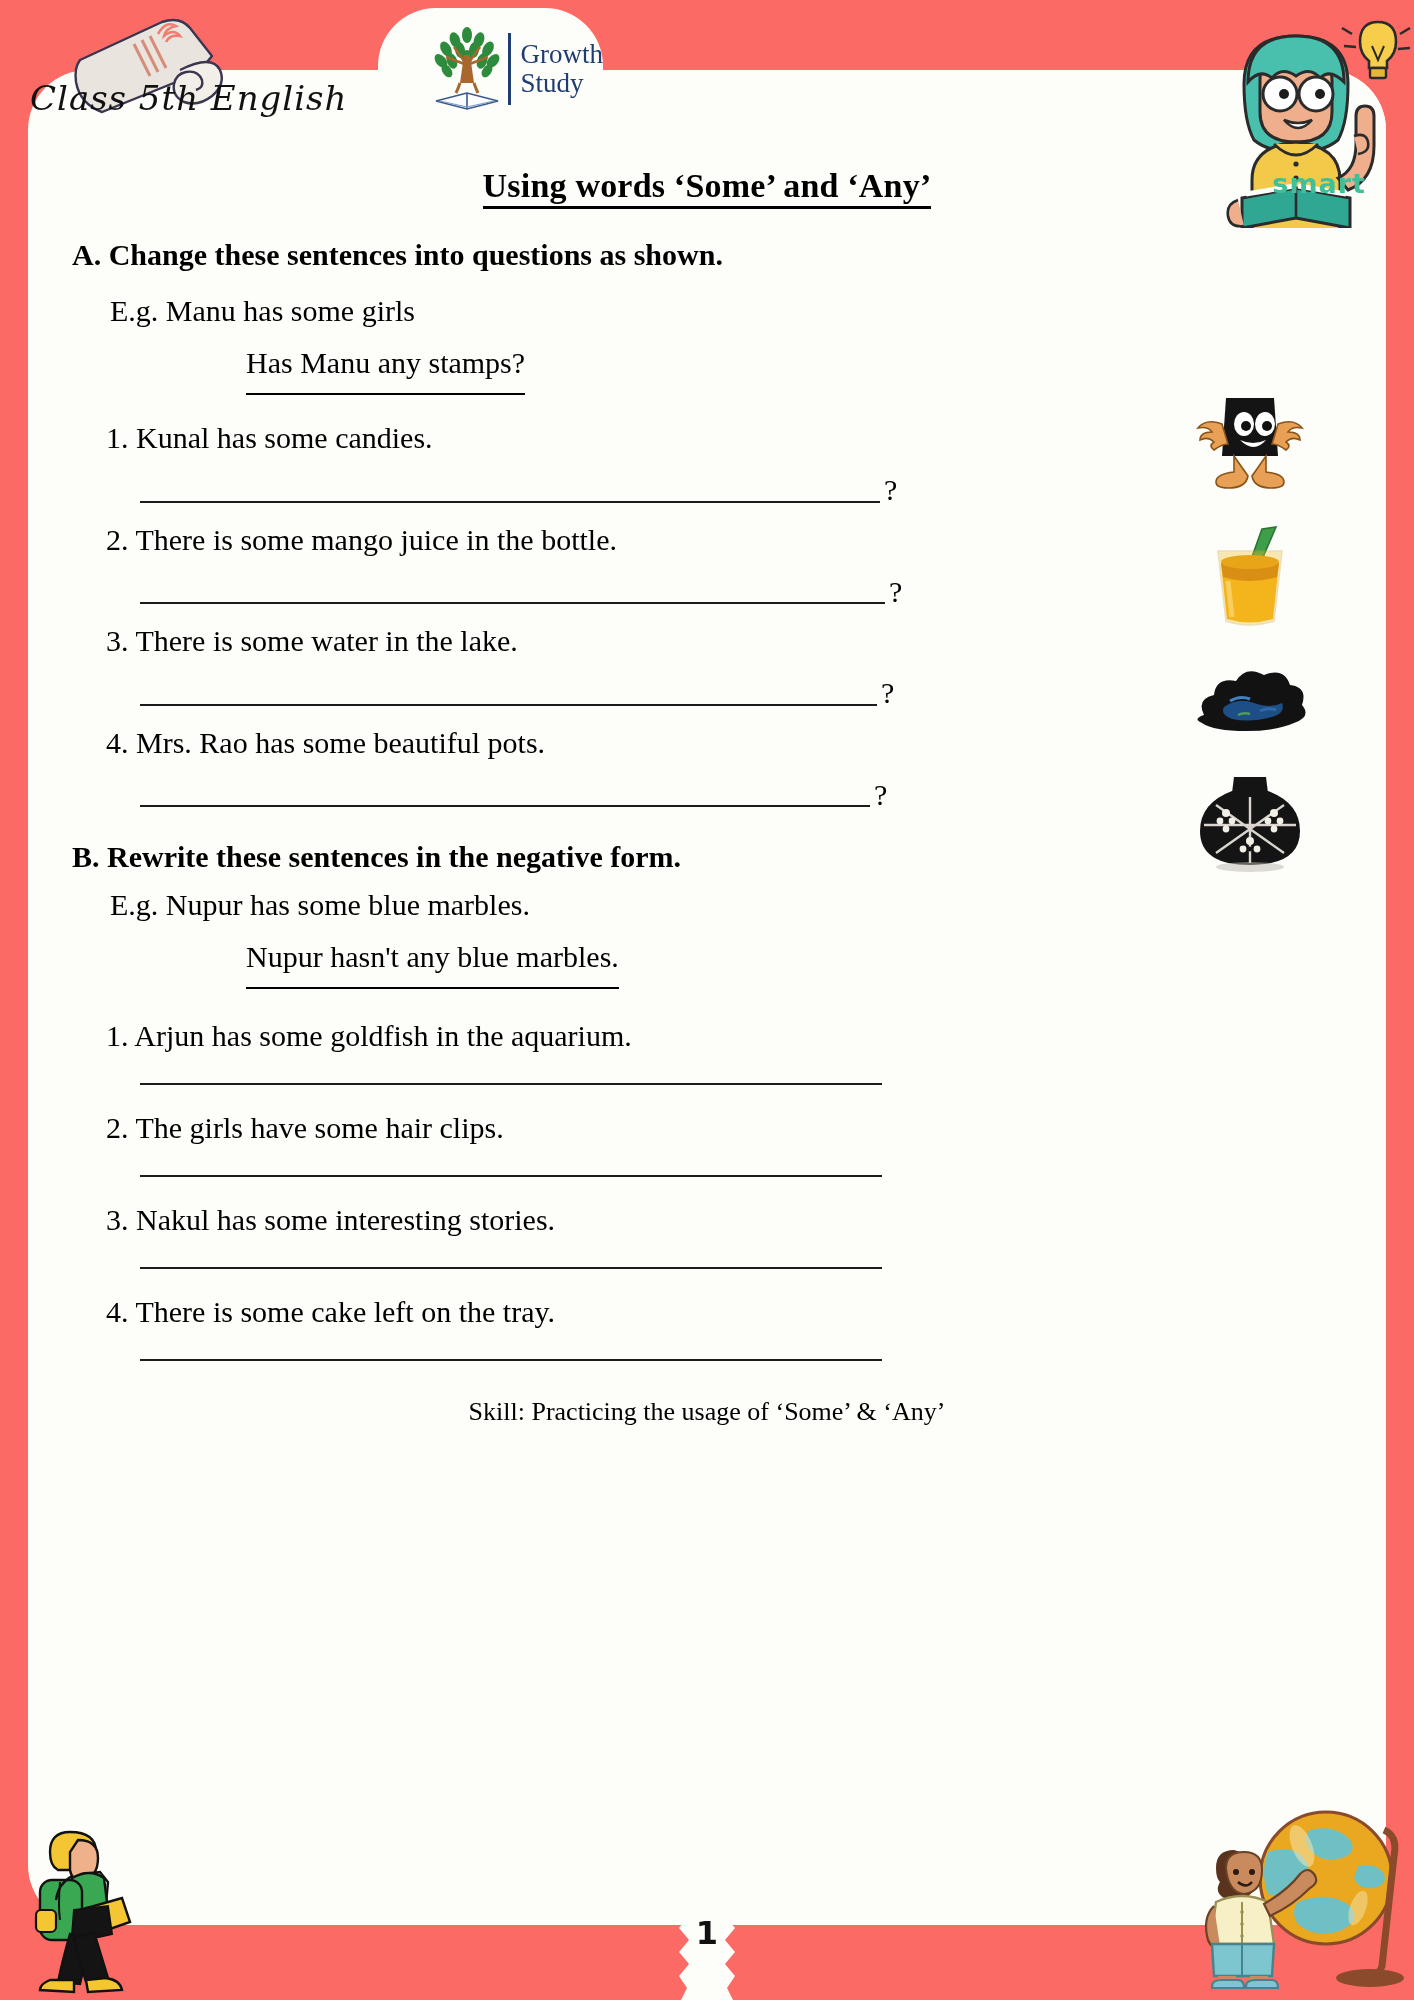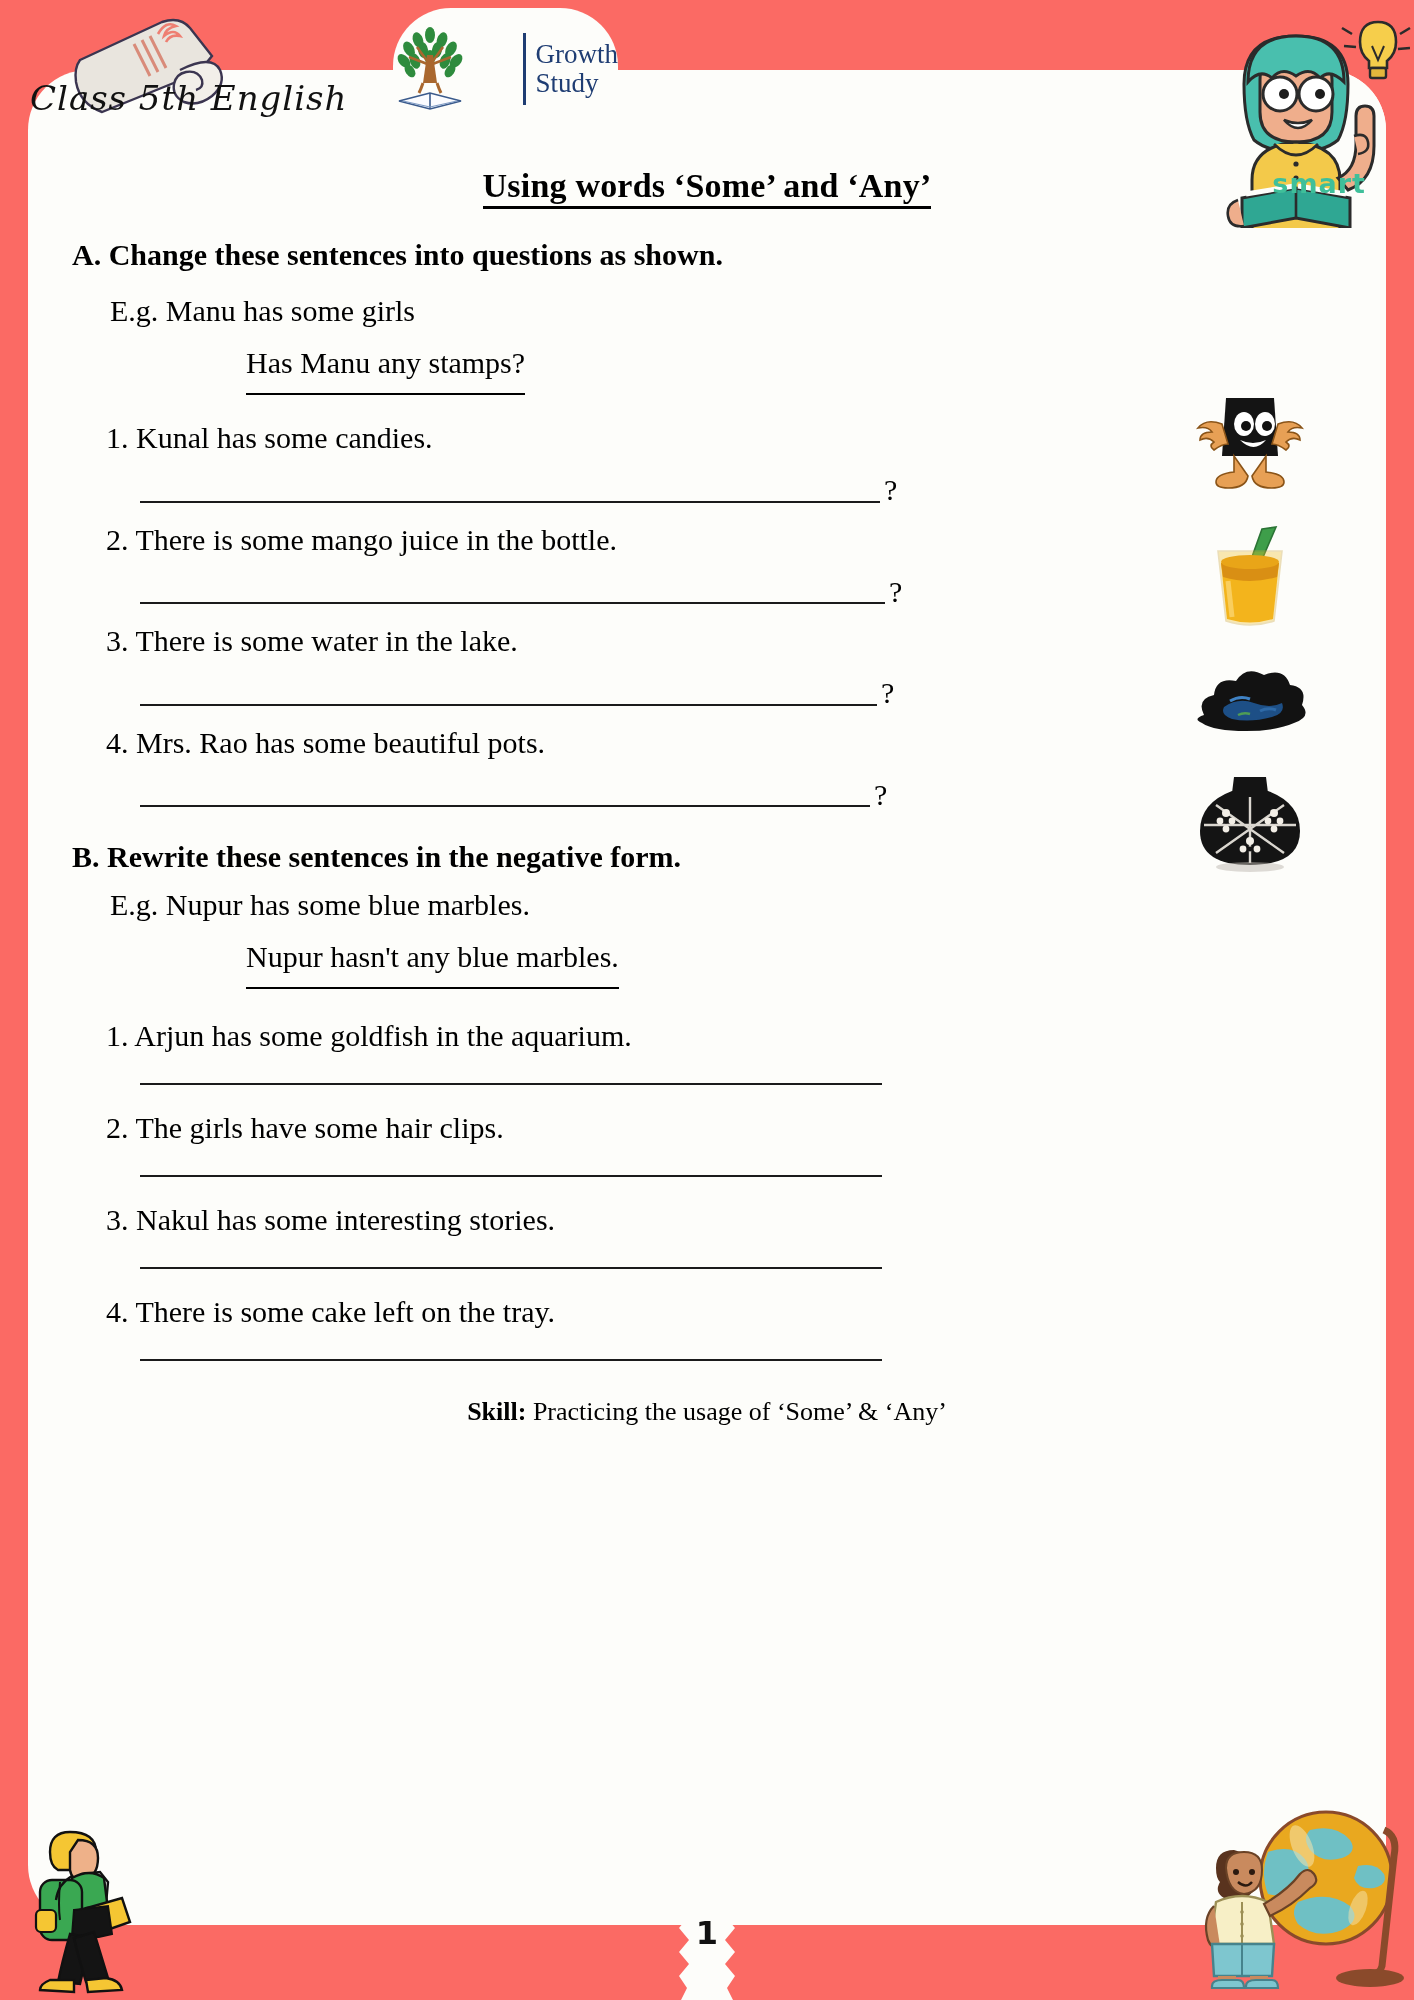--- a/index.html
+++ b/index.html
@@ -20,30 +20,30 @@
     top: 70px;
     width: 1358px;
     height: 1855px;
     background: #fdfdfa;
     border-radius: 60px 60px 60px 60px;
   }
 
   
   #logo-badge {
     position: absolute;
-    left: 393px;
+    left: 378px;
     top: 8px;
     width: 225px;
     height: 115px;
     background: #fdfdfa;
     border-radius: 58px 58px 0 0;
     z-index: 3;
     display: flex;
     align-items: center;
-    justify-content: space-between;
+    justify-content: flex-end;
     gap: 4px;
     padding-top: 6px;
   }
 
   
   #right-notch {
     position: absolute;
     right: 28px;
     top: 70px;
     width: 200px;
@@ -162,21 +162,21 @@
     margin-top: 30px;
     margin-bottom: 26px;
   }
   .b-rule { border-bottom: 2.2px solid #1b1b1b; height: 0; }
 
   .skill-line {
     text-align: center;
     font-size: 26px;
     margin-top: 36px;
   }
-  .skill-line b { font-weight: bold; }
+  .skill-line b { font-weight: normal; }
 
   
   #picture-column {
     position: absolute;
     left: 1190px;
     top: 390px;
     width: 120px;
     z-index: 5;
   }
   .pic-slot { width: 120px; display:block; }

